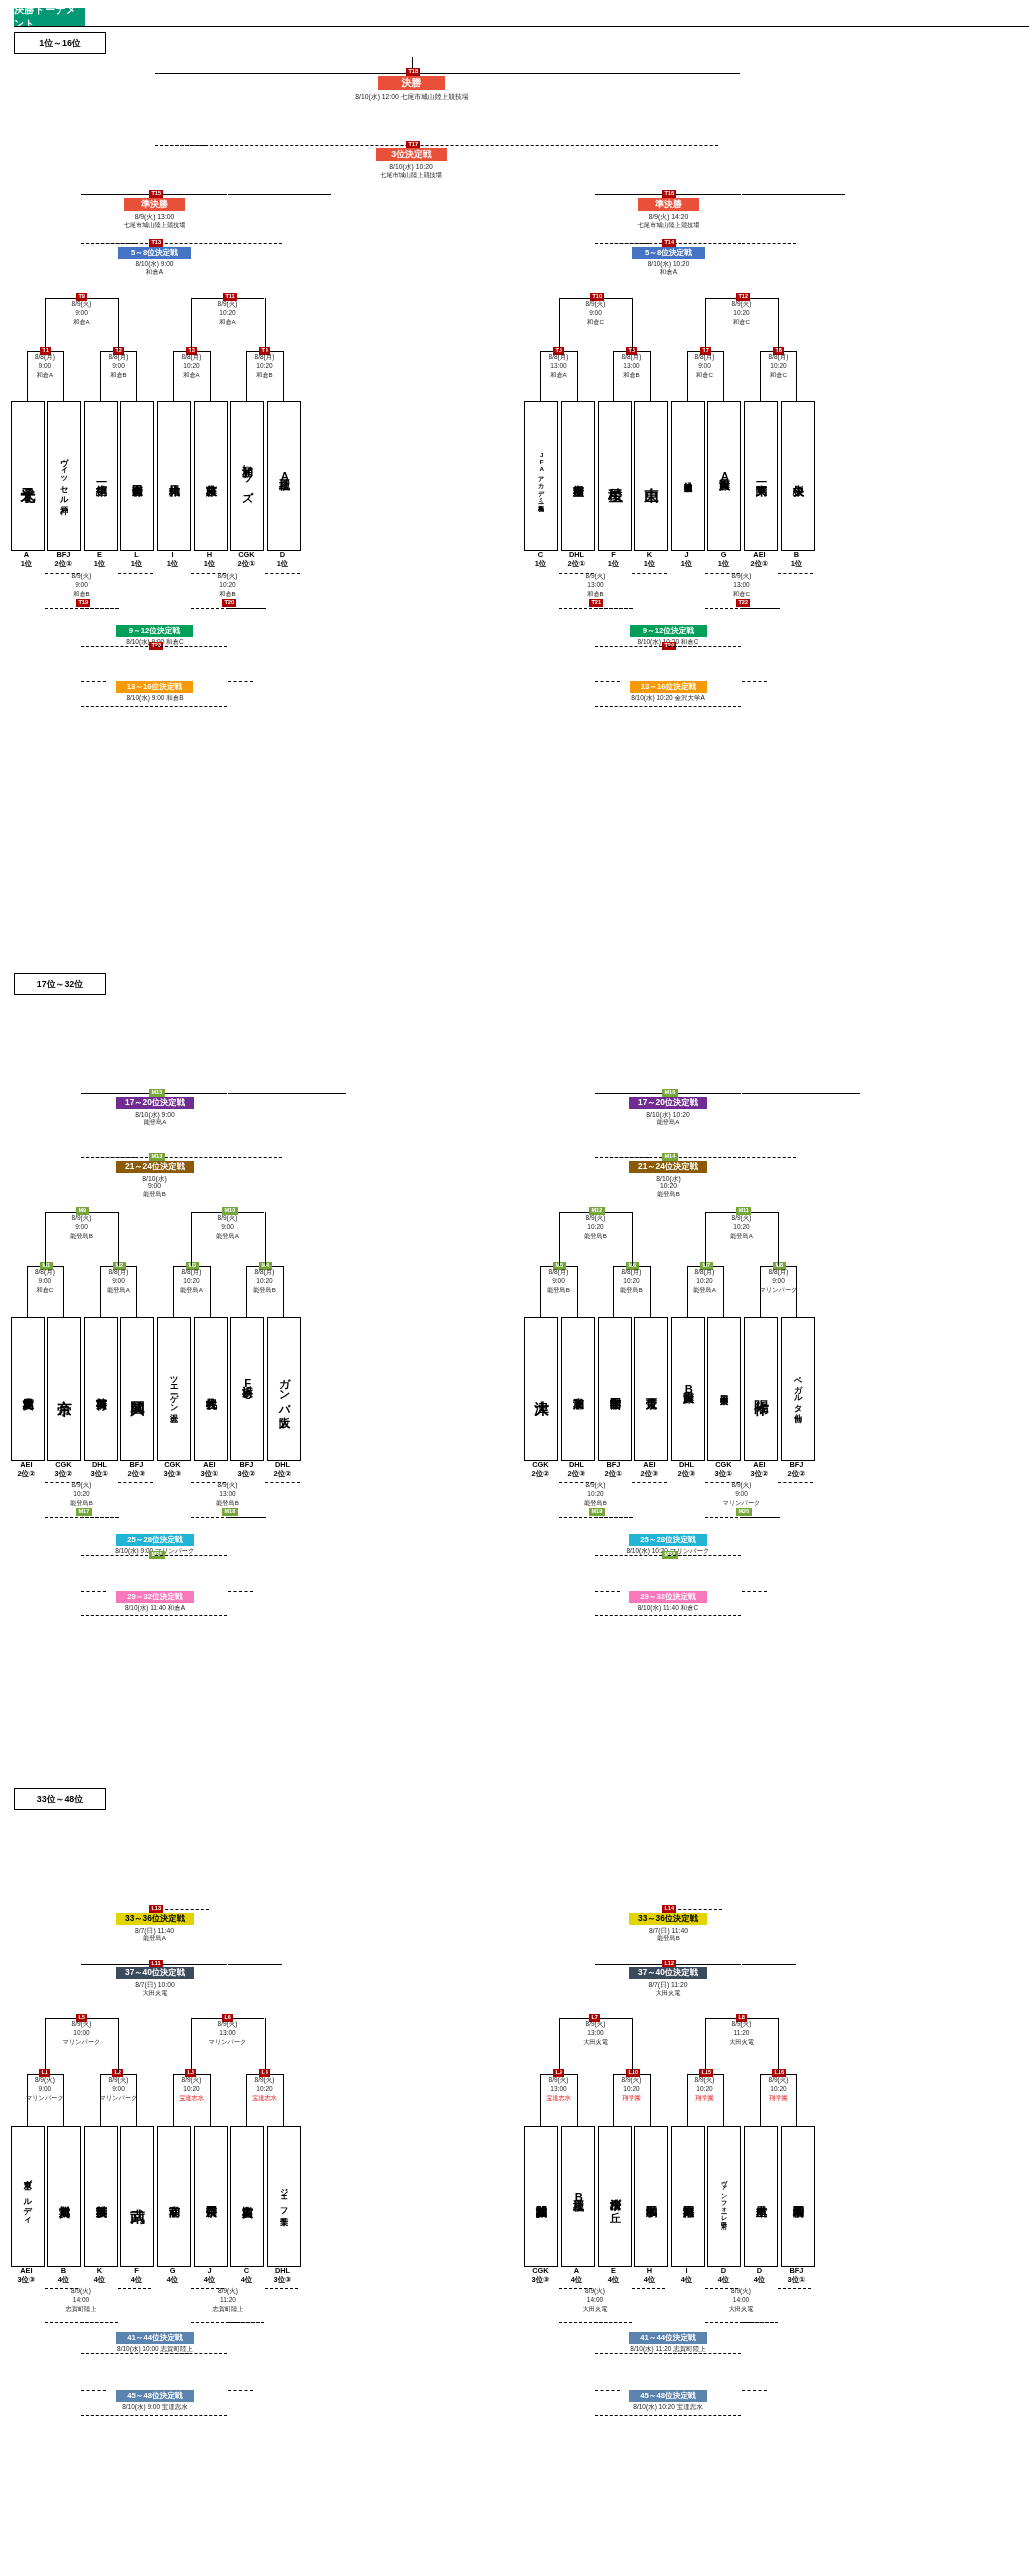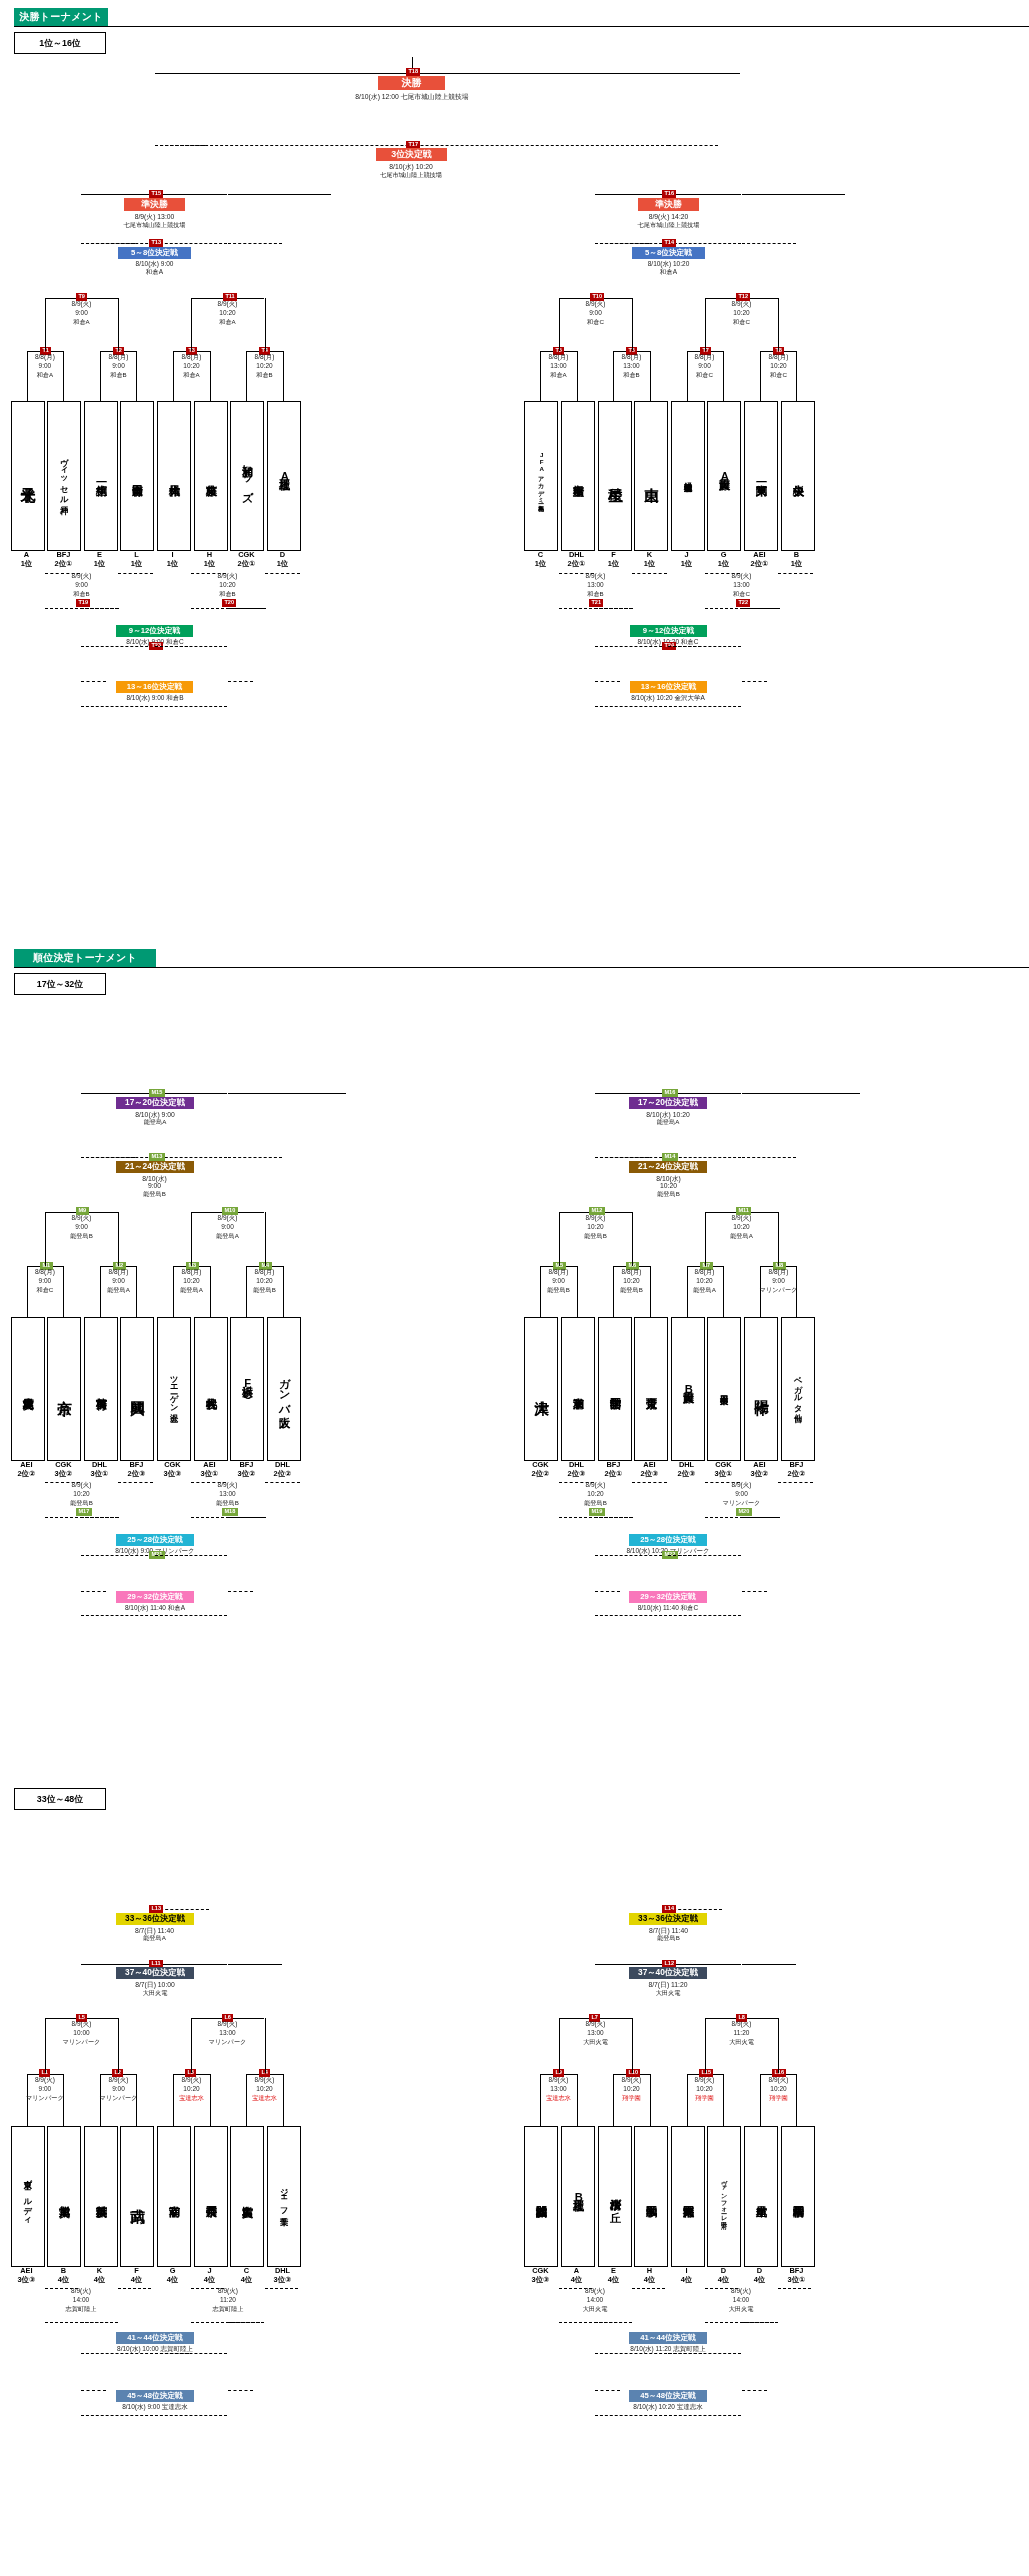--- a/index.html
+++ b/index.html
@@ -63,28 +63,24 @@
   .team .vtxt.xs{font-size:6.2px;}
 
   .seed{position:absolute;text-align:center;font-size:7.4px;font-weight:bold;
      line-height:8.9px;white-space:nowrap;}
 </style>
 </head>
 <body>
 
 <div id="page">
     <div class="sec-head" style="left:14px;top:8.3px;width:1016px;">
-      <div class="tag" style="width:94px;">決勝トーナメント</div>
+      <div class="tag" style="width:71px;">決勝トーナメント</div>
       <div class="rule" style="width:1016px;"></div>
     </div>
     <div class="rangebox" style="left:14px;top:32px;width:90px;height:20px;">1位～16位</div>
-    <div class="sec-head" style="left:14px;top:949px;width:1016px;">
-      <div class="tag" style="width:142px;">順位決定トーナメント</div>
-      <div class="rule" style="width:1016px;"></div>
-    </div>
     <div class="rangebox" style="left:14px;top:973px;width:90px;height:20px;">17位～32位</div>
     <div class="rangebox" style="left:14px;top:1788px;width:90px;height:20px;">33位～48位</div>
     <div class="team" style="left:10.6px;top:401px;width:32px;height:148px;">
       <span class="vtxt big">米子北</span>
     </div>
     <div class="seed" style="left:5.9px;top:551px;width:41px;">
       <div>A</div>
       <div>1位</div>
     </div>
     <div class="team" style="left:47px;top:401px;width:32px;height:148px;">

